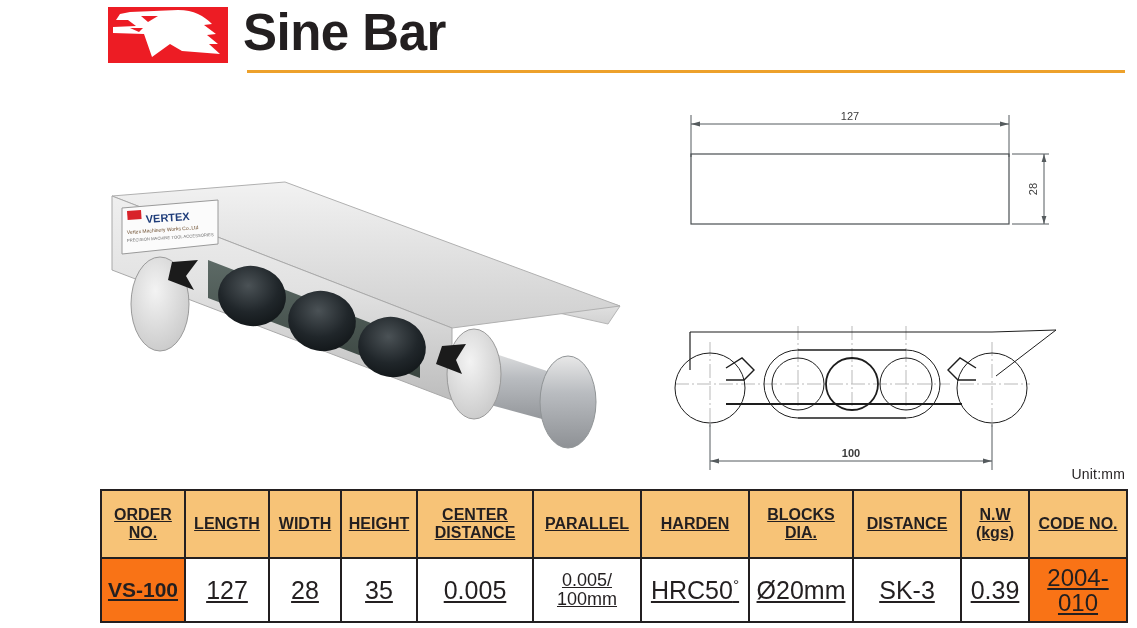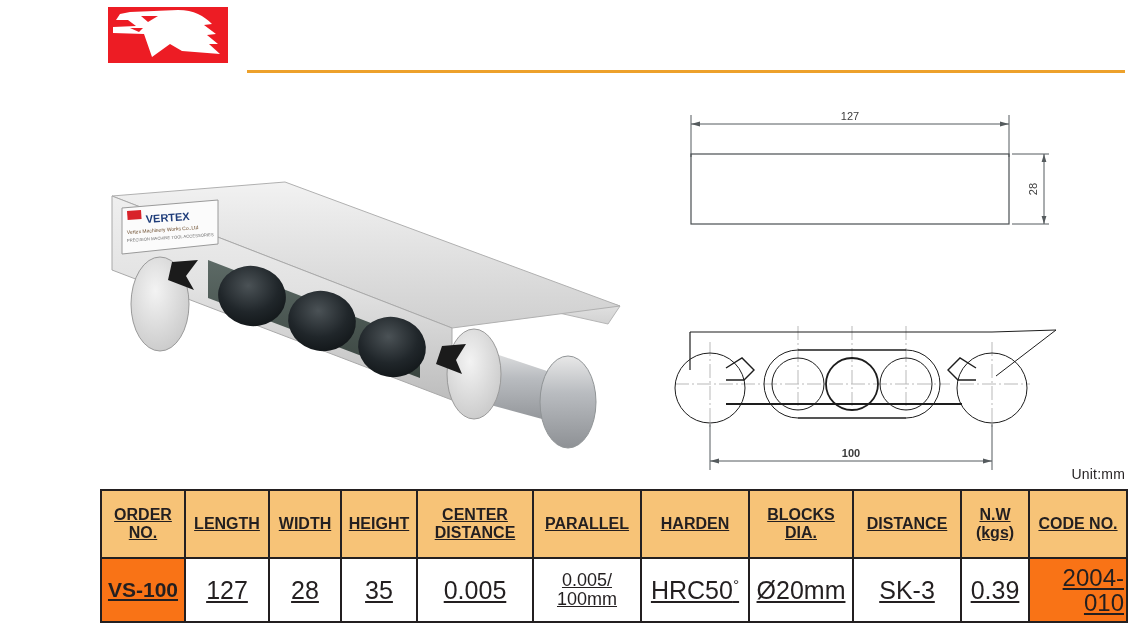--- a/index.html
+++ b/index.html
@@ -118,40 +118,40 @@
   }
   #spec-table tbody td.order-no {
     font-size: 21px;
     font-weight: bold;
   }
   #spec-table tbody td.two-line {
     font-size: 18px;
   }
   #spec-table tbody td.code-no {
     font-size: 24px;
-    text-align: right;
   }
   .sup-deg { font-size: 0.62em; vertical-align: super; }
 </style>
 </head>
 <body>
 
 <div id="header">
 
   <div id="logo-mark">
     <svg width="120" height="56" viewBox="0 0 120 56">
       <rect x="0" y="0" width="120" height="56" fill="#ed1c24"></rect>
       <path fill="#ffffff" d="M22 5 L70 3 C86 3 96 9 104 17 L96 18 L108 27 L99 28 L110 37
                                L101 37 L112 47 L74 44 L62 37 L44 50 L36 27 L5 26 L5 20
                                L28 19 L20 13 L8 13 L12 7 Z"></path>
       <path fill="#ed1c24" d="M33 9 L50 9 L40 15 Z"></path>
       <path fill="#ed1c24" d="M22 21 L35 21 L31 25 Z"></path>
     </svg>
   </div>
 
+  <div id="page-title">Sine Bar</div>
 
   <div id="title-rule"></div>
 </div>
 
 <div id="photo">
   <svg width="562" height="284" viewBox="0 0 562 284">
     <defs>
       <linearGradient id="topFace" x1="0" y1="0" x2="0" y2="1">
         <stop offset="0" stop-color="#f2f2f2"></stop>
         <stop offset="1" stop-color="#cfcfcf"></stop>

